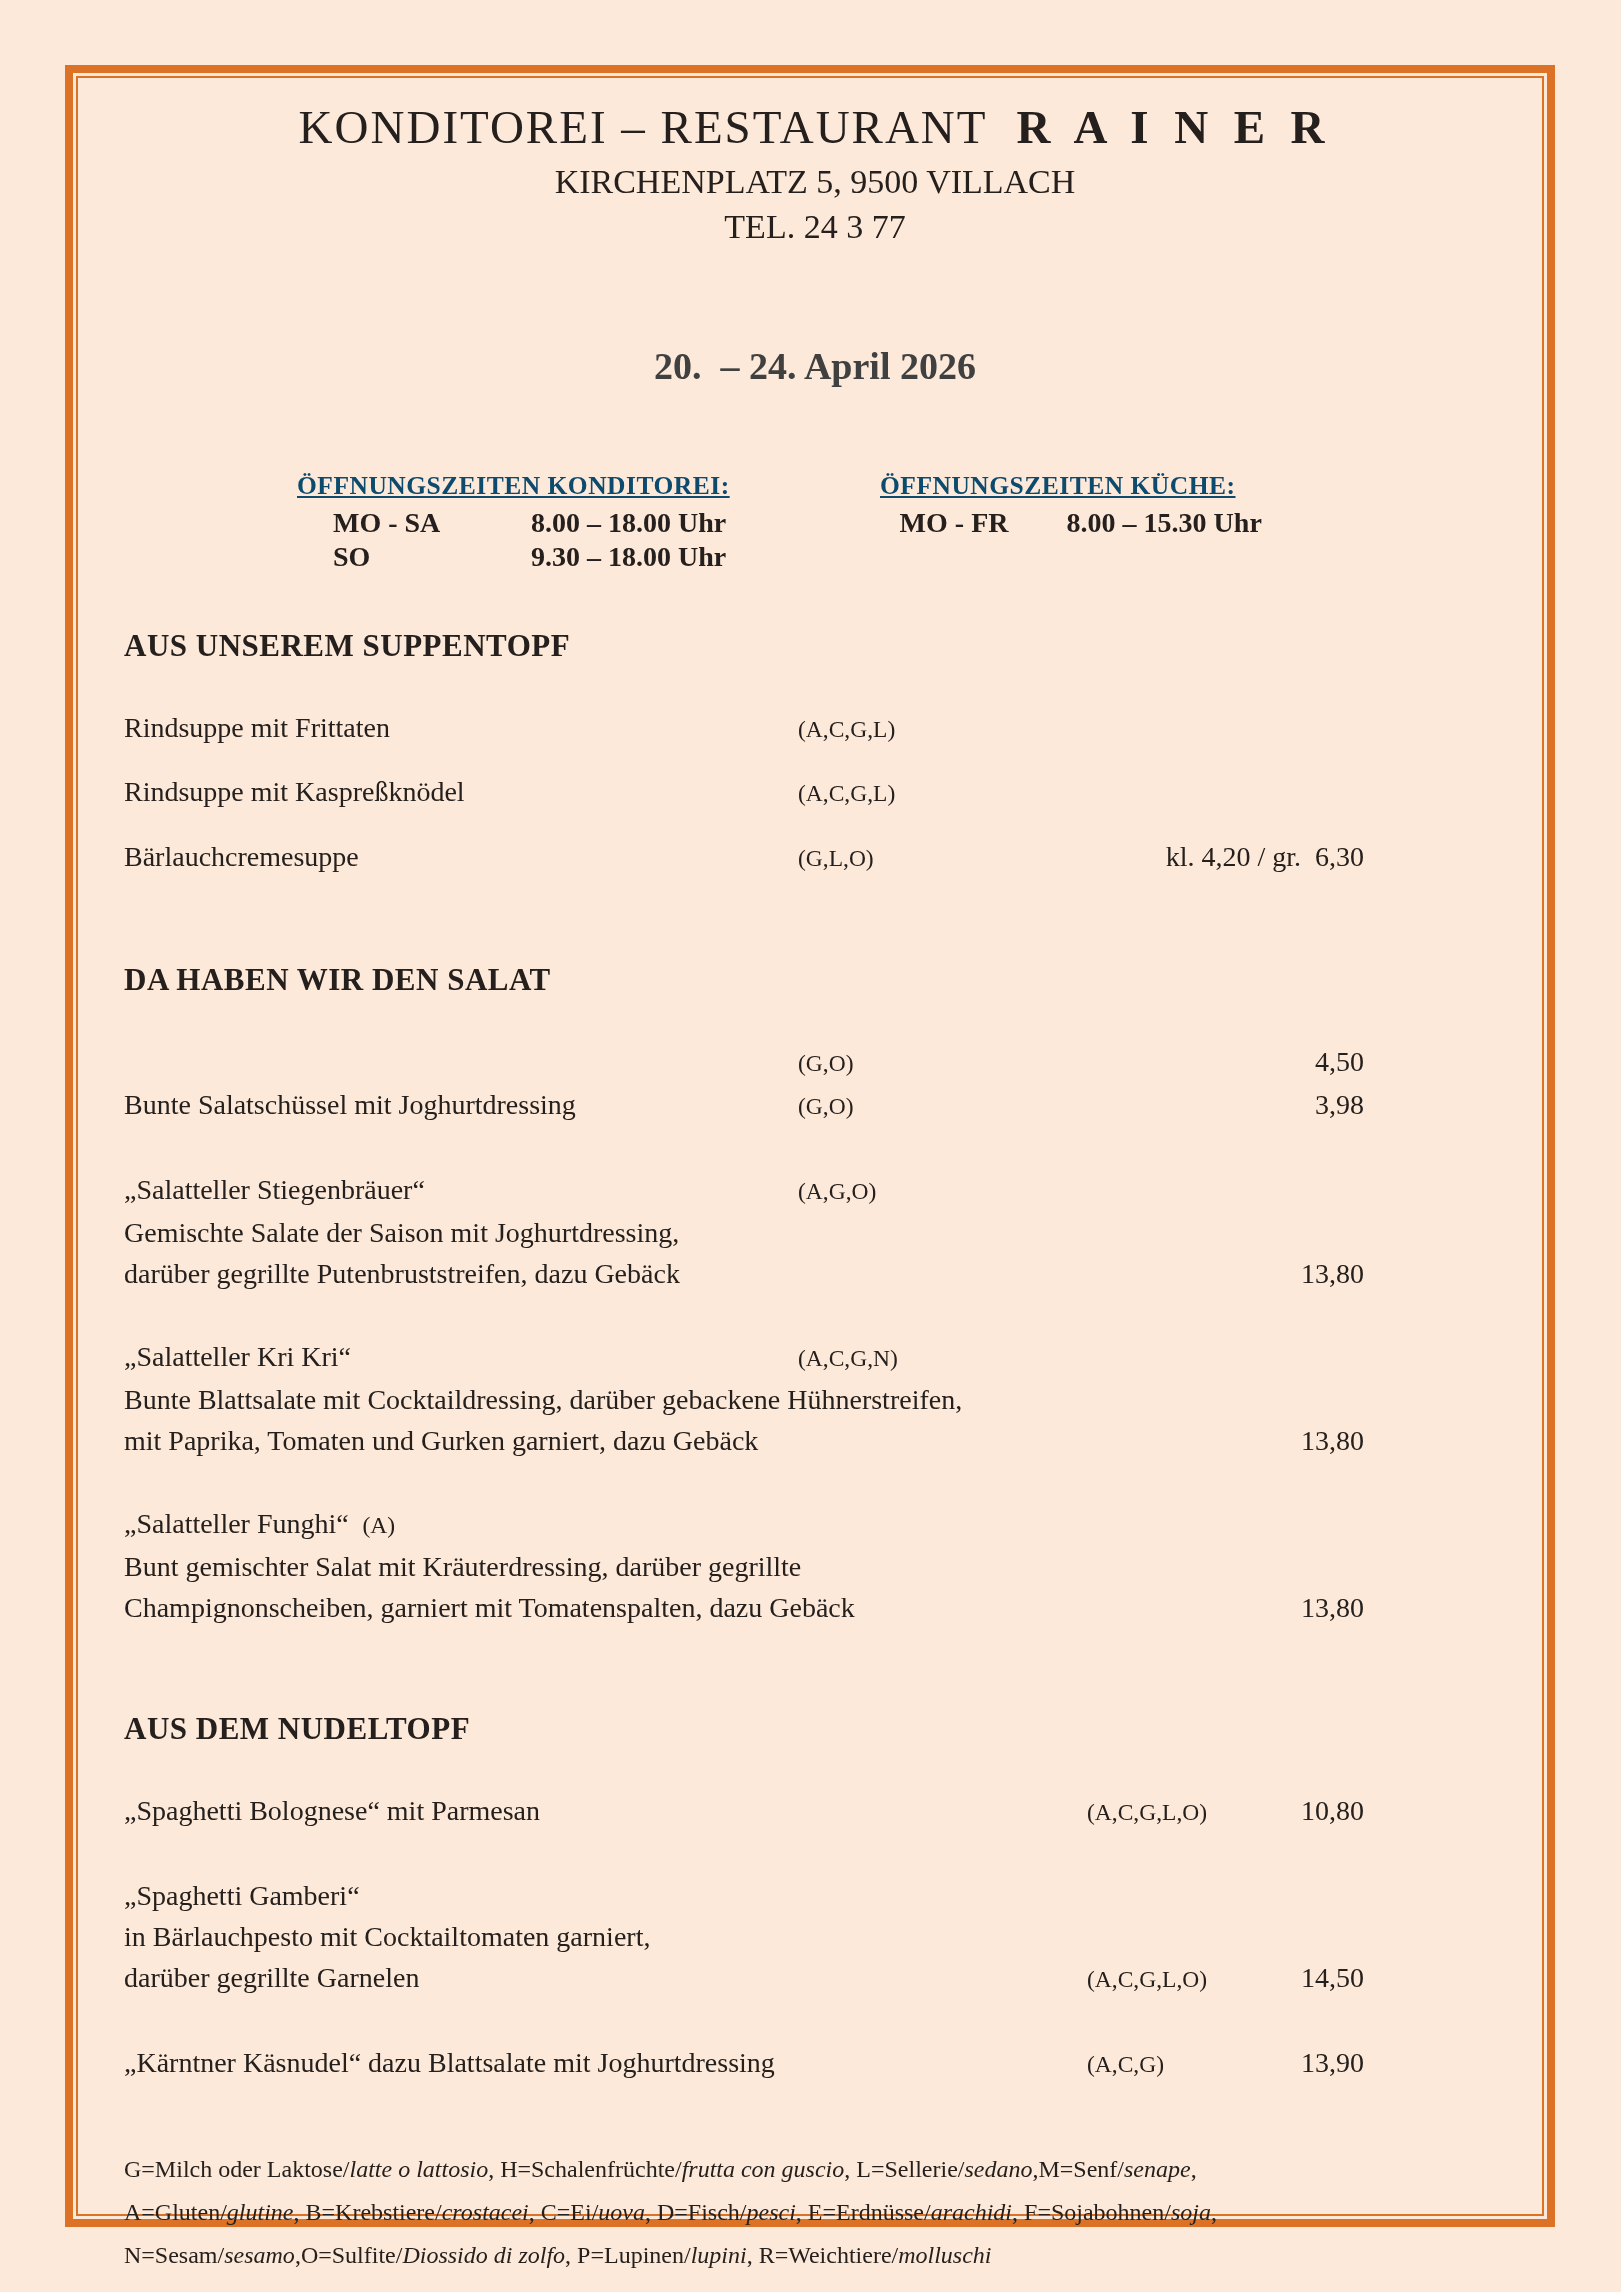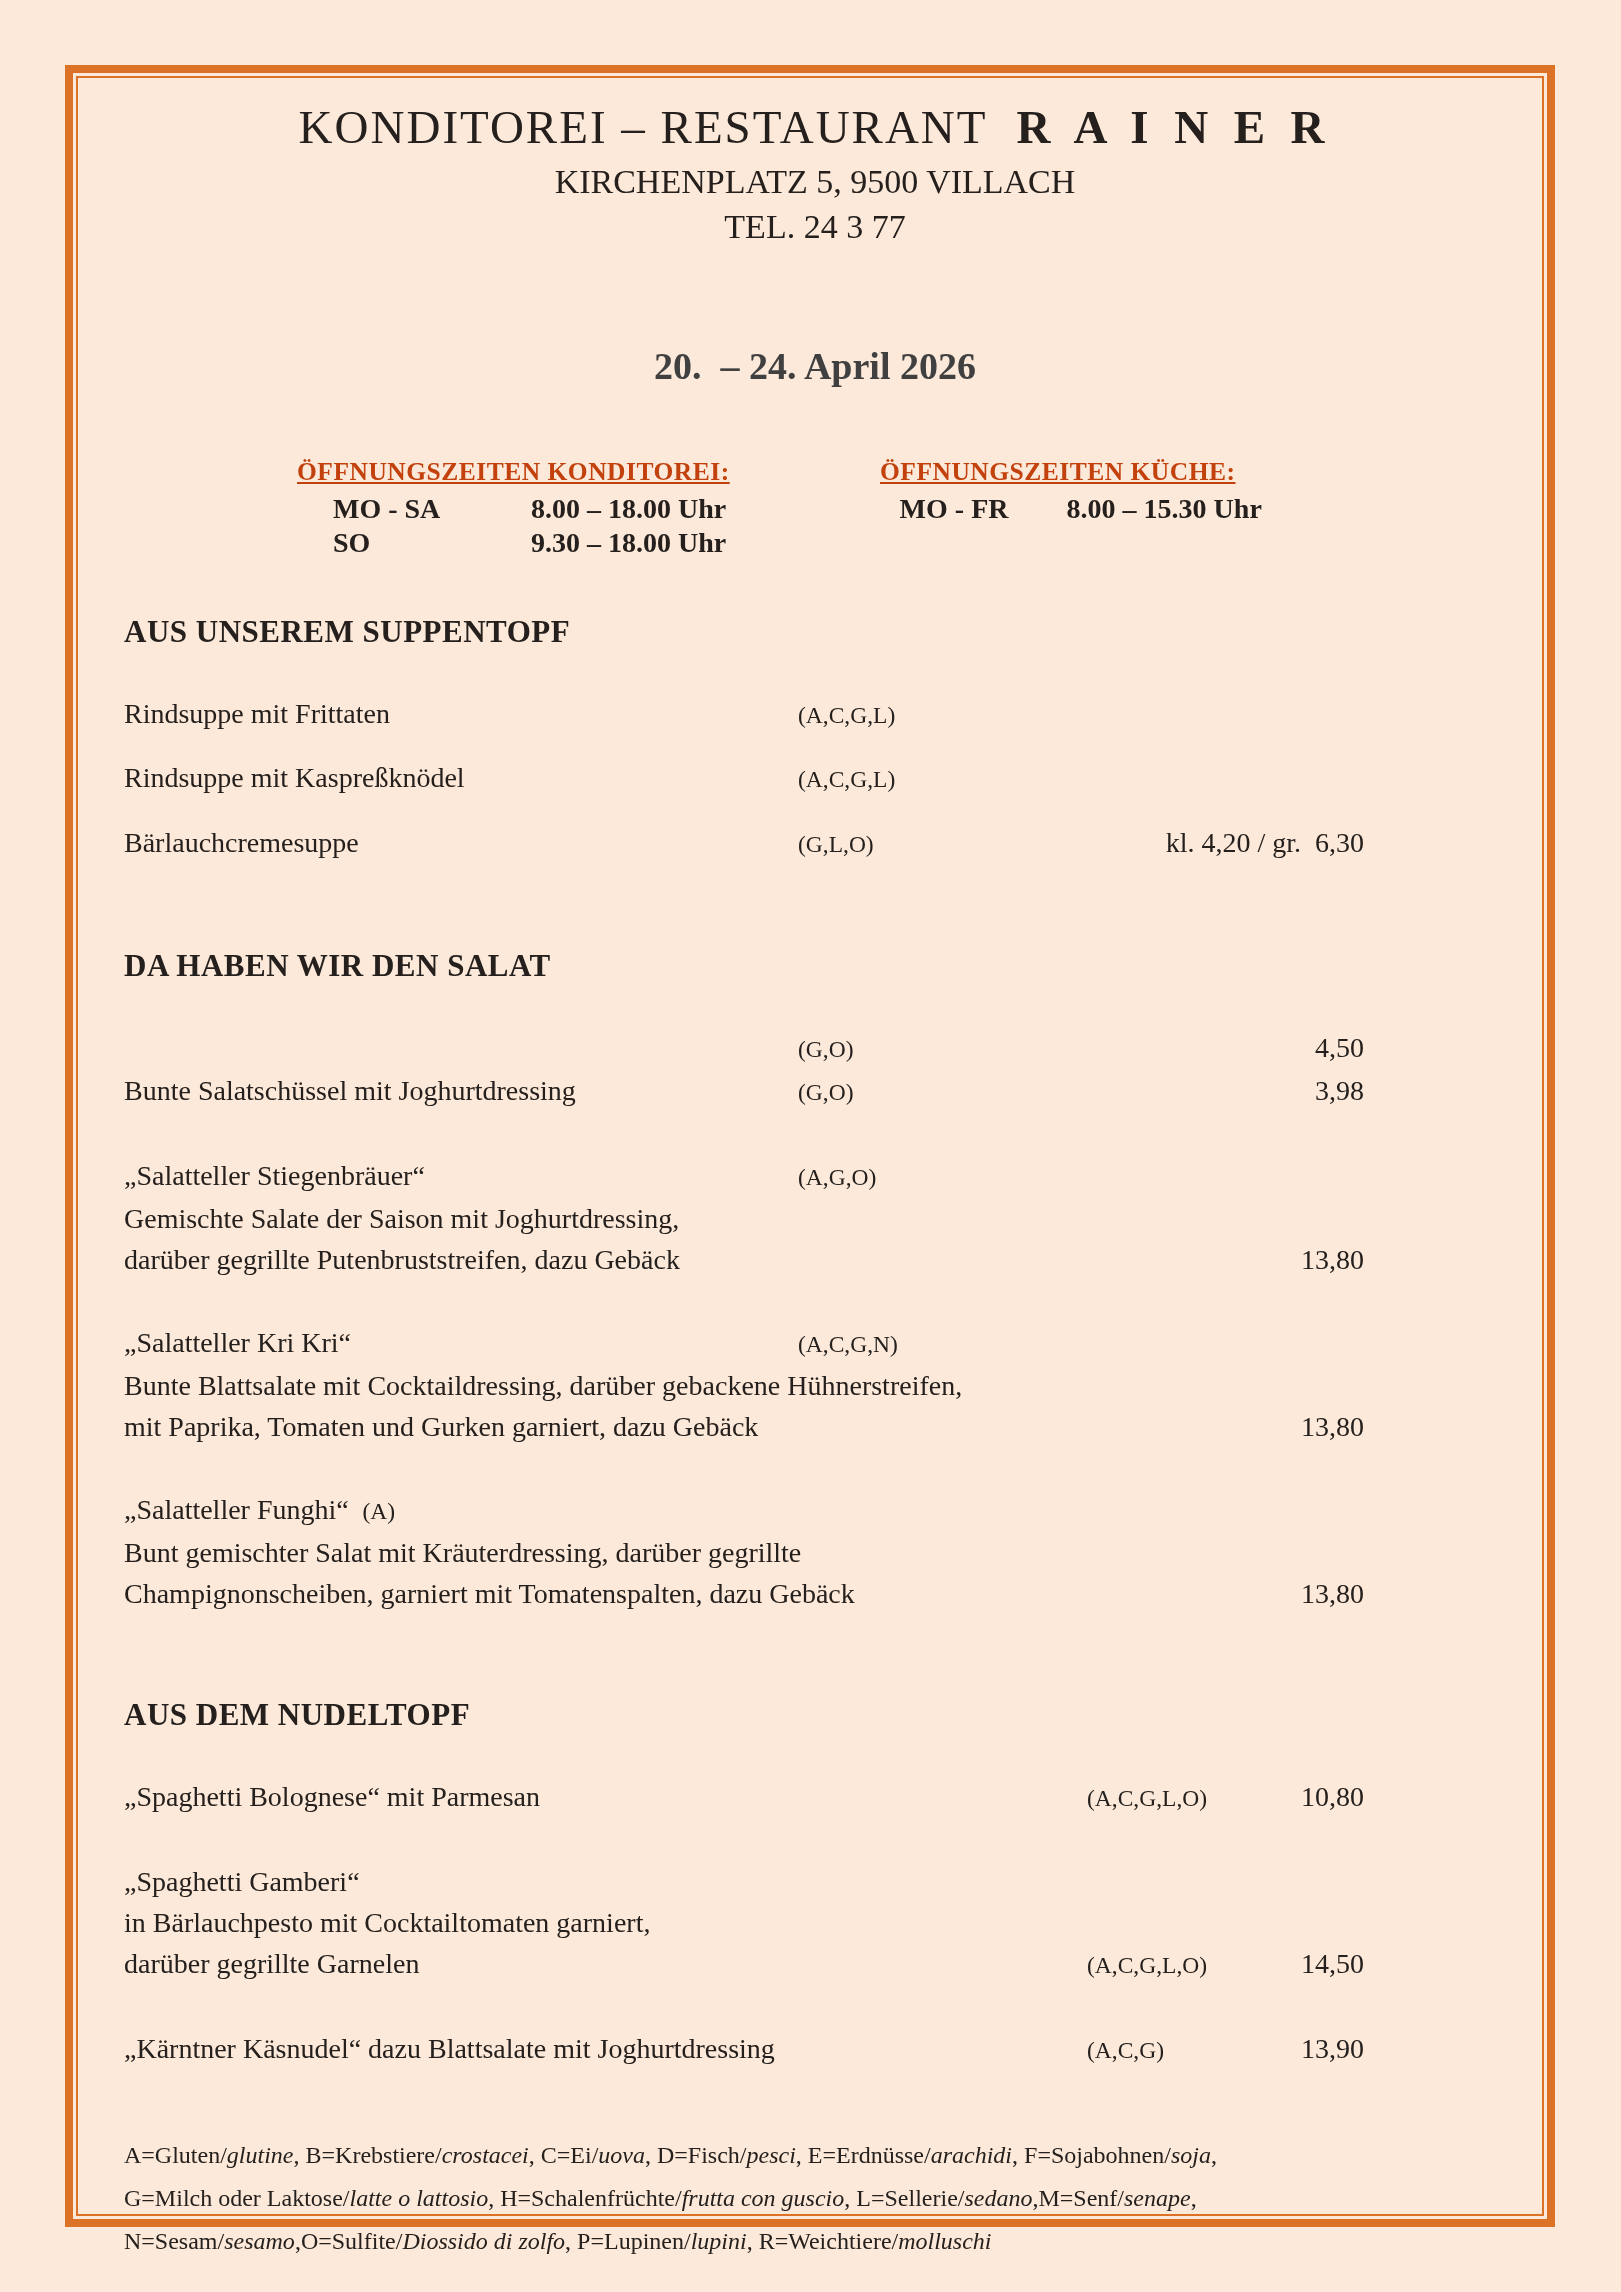--- a/index.html
+++ b/index.html
@@ -19,22 +19,22 @@
   .title .rname{font-weight:bold;margin-left:29px;letter-spacing:6.9px;}
   .address{font-size:34px;line-height:45px;margin-top:3.9px;}
   .phone{font-size:34px;line-height:45px;}
   .date-range{margin-top:92px;font-size:38px;line-height:51px;font-weight:bold;
     color:#404040;white-space:pre;}
 
   
   .hours{display:flex;margin-top:63px;padding-left:173px;font-weight:bold;}
   .hours-block{width:463px;}
   .hours-block.kueche{width:auto;margin-left:120px;}
-  .hours-heading{color:#c2410c;font-size:25.5px;line-height:33px;
-    text-decoration:underline;letter-spacing:0.5px;}
+  .hours-heading{color:#0c4a6e;font-size:25.5px;line-height:33px;
+    text-decoration:underline;letter-spacing:0.5px;margin-top:14px;}
   .hours-rows{margin-top:3.9px;}
   .hours-row{display:grid;grid-template-columns:198px auto;padding-left:36px;
     font-size:28px;line-height:34px;}
   .kueche .hours-row{grid-template-columns:167px auto;padding-left:19.6px;}
   .hours-row .time{white-space:pre;}
 
   
   main{margin-top:49px;}
   .section + .section{margin-top:78px;}
   .section-title{font-size:31px;font-weight:bold;line-height:45px;
@@ -199,18 +199,18 @@
           <div class="menu-line">
             <span class="dish-name">„Kärntner Käsnudel“ dazu Blattsalate mit Joghurtdressing</span>
             <span class="allergen">(A,C,G)</span>
             <span class="price">13,90</span>
           </div>
         </div>
       </section>
     </main>
 
   <footer class="legend">
+      <div class="legend-line"><span>G=Milch oder Laktose/</span><span class="it">latte o lattosio</span><span>, H=Schalenfrüchte/</span><span class="it">frutta con guscio</span><span>, L=Sellerie/</span><span class="it">sedano</span><span>,M=Senf/</span><span class="it">senape</span><span>,</span></div>
       <div class="legend-line"><span>A=Gluten/</span><span class="it">glutine</span><span>, B=Krebstiere/</span><span class="it">crostacei</span><span>, C=Ei/</span><span class="it">uova</span><span>, D=Fisch/</span><span class="it">pesci</span><span>, E=Erdnüsse/</span><span class="it">arachidi</span><span>, F=Sojabohnen/</span><span class="it">soja</span><span>,</span></div>
-      <div class="legend-line"><span>G=Milch oder Laktose/</span><span class="it">latte o lattosio</span><span>, H=Schalenfrüchte/</span><span class="it">frutta con guscio</span><span>, L=Sellerie/</span><span class="it">sedano</span><span>,M=Senf/</span><span class="it">senape</span><span>,</span></div>
       <div class="legend-line"><span>N=Sesam/</span><span class="it">sesamo</span><span>,O=Sulfite/</span><span class="it">Diossido di zolfo</span><span>, P=Lupinen/</span><span class="it">lupini</span><span>, R=Weichtiere/</span><span class="it">molluschi</span></div>
     </footer>
 </div>
 
 
 </body></html>

